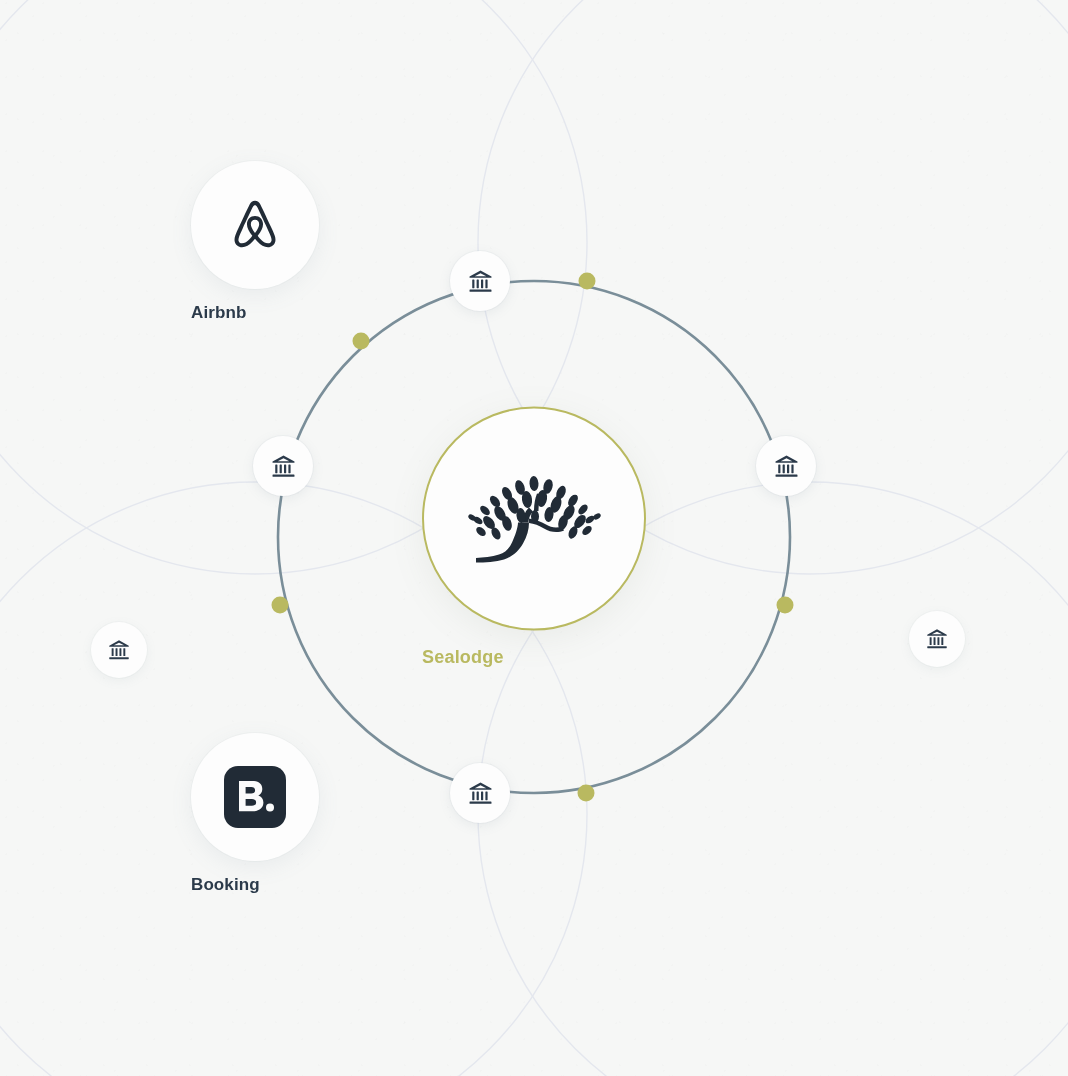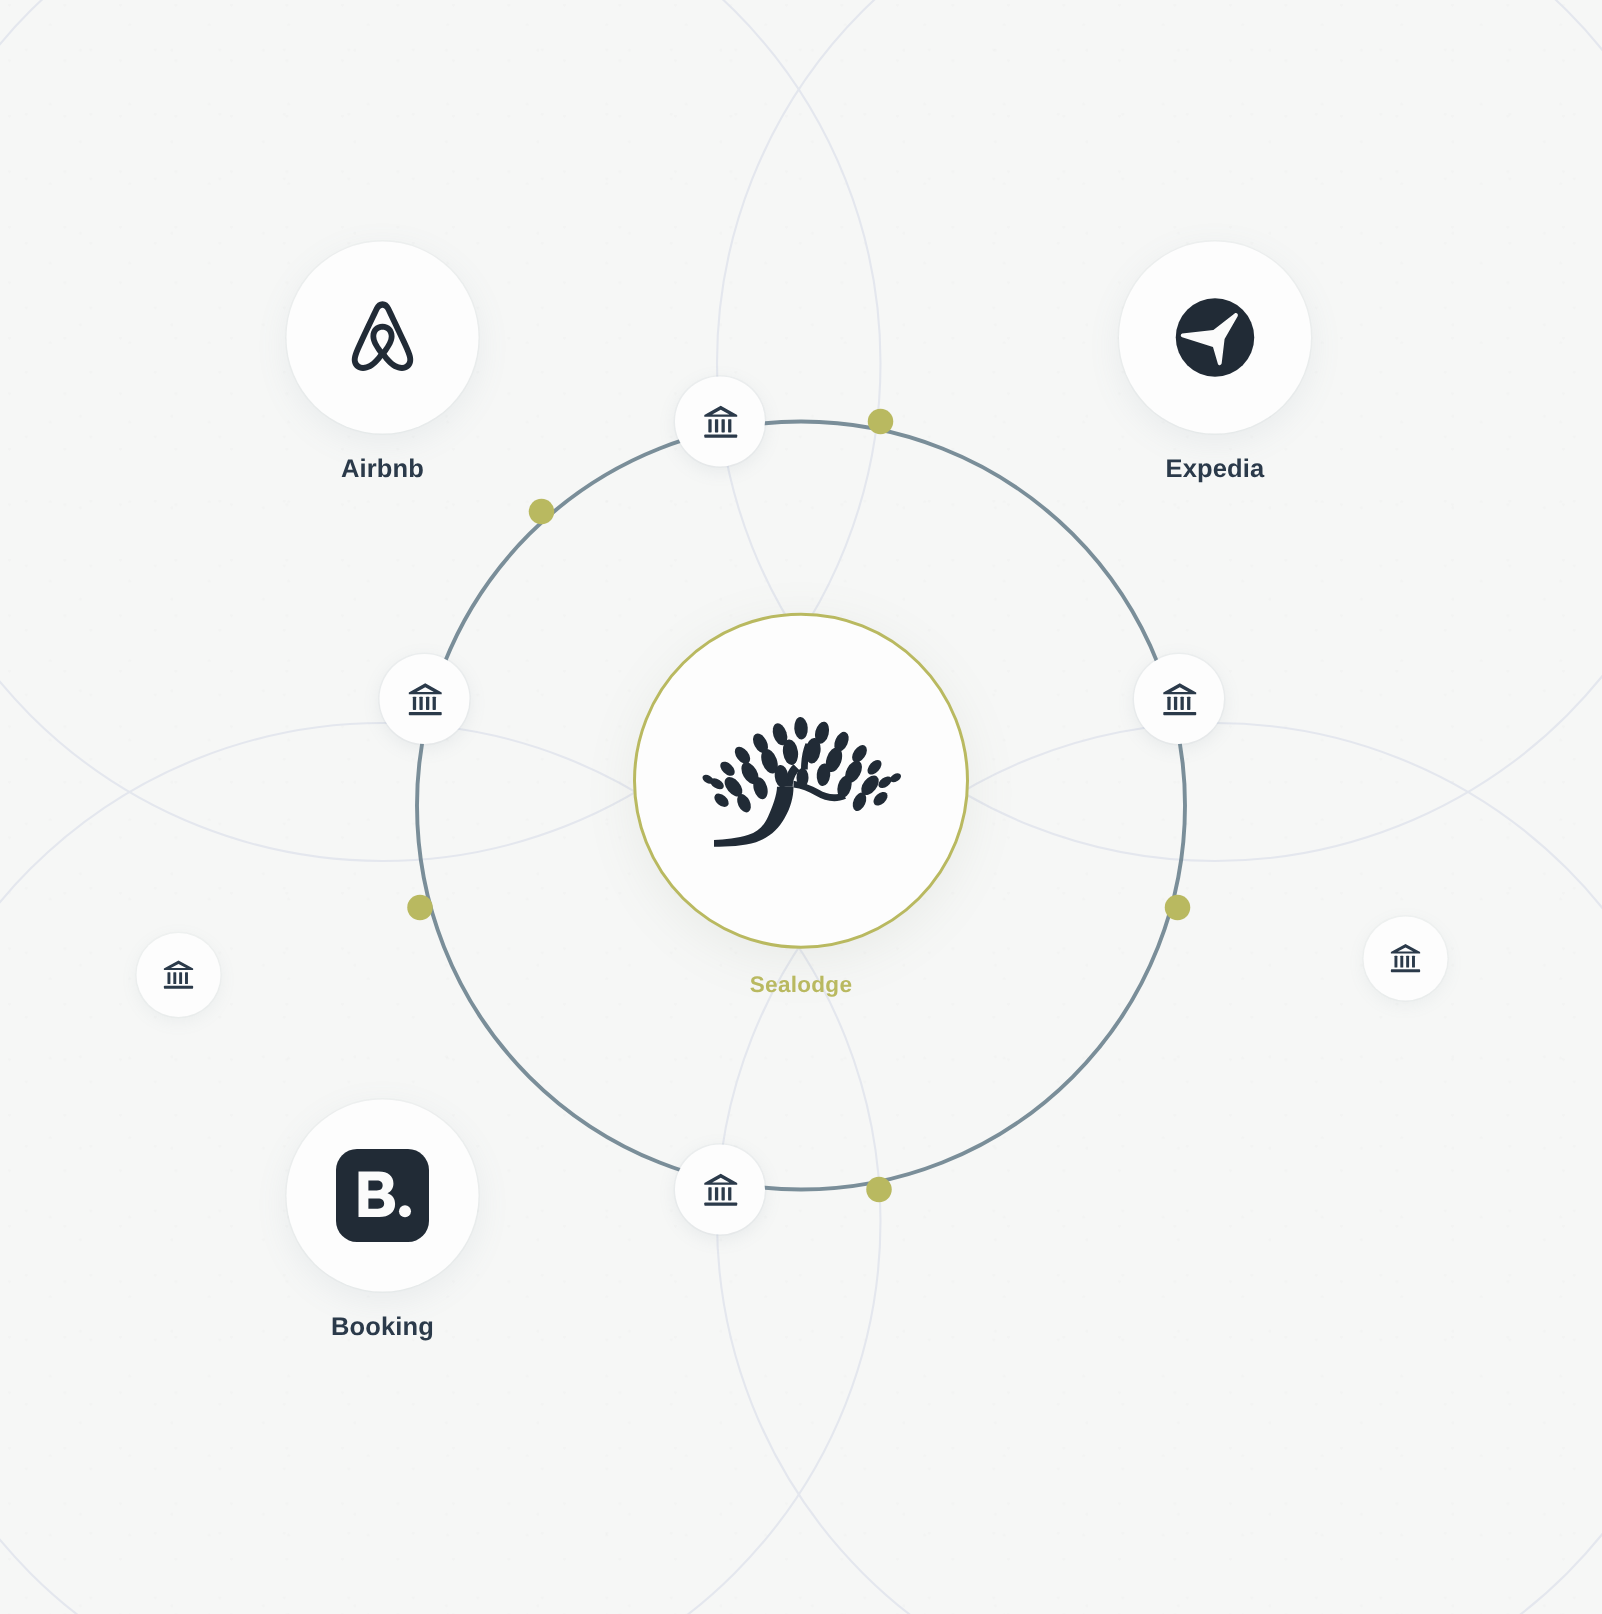--- a/index.html
+++ b/index.html
@@ -17,21 +17,21 @@
       radial-gradient(circle at 17% 9%, rgba(0,0,0,0.012) 0 1px, transparent 1px),
       radial-gradient(circle at 63% 31%, rgba(0,0,0,0.012) 0 1px, transparent 1px),
       radial-gradient(circle at 41% 77%, rgba(0,0,0,0.010) 0 1px, transparent 1px),
       radial-gradient(circle at 88% 55%, rgba(0,0,0,0.012) 0 1px, transparent 1px),
       #f6f7f6;
     background-size: 37px 37px, 53px 53px, 43px 43px, 61px 61px, 100% 100%;
   }
   svg.layer{position:absolute;left:0;top:0;width:1068px;height:1076px;}
 
   
-  .node{position:absolute;transform:translate(-50%,-50%);text-align:center;}
+  .node{position:absolute;transform:translate(-50%,-50%);}
   .disc{
     border-radius:50%;
     background:#fdfdfd;
     display:flex;align-items:center;justify-content:center;
     margin:0 auto;
   }
   .brand .disc{
     width:128px;height:128px;
     box-shadow:0 0 0 1px rgba(120,135,150,0.045), 0 6px 22px rgba(120,140,160,0.10);
   }
@@ -49,21 +49,21 @@
     box-shadow:0 0 0 1px rgba(120,135,150,0.035), 0 3px 11px rgba(120,140,160,0.09);
   }
   .center .disc{
     width:220px;height:220px;
     background:#fdfdfd;
     border:2px solid #b9b960;
     box-shadow:0 8px 34px rgba(130,140,120,0.10);
   }
   .center .label{
     margin-top:16px;
-    font-size:15px;font-weight:bold;color:#b9b960;
+    font-size:18px;font-weight:bold;color:#b9b960;
     letter-spacing:.2px;white-space:nowrap;
   }
   .sq{border-radius:14px;background:#212b36;display:flex;align-items:center;justify-content:center;}
 </style>
 </head>
 <body>
 
 <div id="stage">
 
   <svg class="layer" viewBox="0 0 1068 1076">
@@ -132,29 +132,20 @@
 
   <div class="node brand" style="left:255px;top:242px;">
     <div class="disc">
       <svg width="62" height="62" viewBox="0 0 64 64">
         <path d="M32 7 C29.5 7 27.6 8.5 26.3 11.2 C23.6 16.8 19.6 25.2 15.7 33.6 C13.8 37.7 12.3 41 11.6 43.2 C10.9 45.4 10.7 47.2 11 48.8 C11.7 52.5 14.8 55 18.6 55 C22.5 55 26.3 52.8 29.3 49.4 C30.3 48.3 31.2 47.2 32 46.1 C32.8 47.2 33.7 48.3 34.7 49.4 C37.7 52.8 41.5 55 45.4 55 C49.2 55 52.3 52.5 53 48.8 C53.3 47.2 53.1 45.4 52.4 43.2 C51.7 41 50.2 37.7 48.3 33.6 C44.4 25.2 40.4 16.8 37.7 11.2 C36.4 8.5 34.5 7 32 7 Z M32 11.5 C32.9 11.5 33.6 12.1 34.3 13.5 C36.9 19 40.9 27.3 44.7 35.5 C46.5 39.4 47.9 42.6 48.5 44.4 C49.1 46.3 49.2 47.4 49 48.2 C48.7 49.8 47.3 50.9 45.4 50.9 C42.8 50.9 39.9 49.3 37.5 46.5 C36.5 45.4 35.6 44.2 34.8 43.1 C38.2 38.6 40.3 34.8 40.3 31.2 C40.3 26.2 36.8 22.6 32 22.6 C27.2 22.6 23.7 26.2 23.7 31.2 C23.7 34.8 25.8 38.6 29.2 43.1 C28.4 44.2 27.5 45.4 26.5 46.5 C24.1 49.3 21.2 50.9 18.6 50.9 C16.7 50.9 15.3 49.8 15 48.2 C14.8 47.4 14.9 46.3 15.5 44.4 C16.1 42.6 17.5 39.4 19.3 35.5 C23.1 27.3 27.1 19 29.7 13.5 C30.4 12.1 31.1 11.5 32 11.5 Z M32 26.7 C34.6 26.7 36.3 28.5 36.3 31.3 C36.3 33.7 34.8 36.6 32 40.2 C29.2 36.6 27.7 33.7 27.7 31.3 C27.7 28.5 29.4 26.7 32 26.7 Z" fill="#212b36"></path>
       </svg>
     </div>
     <div class="label">Airbnb</div>
   </div>
 
-  <div class="node brand" style="left:810px;top:242px;">
-    <div class="disc">
-      <svg width="62" height="62" viewBox="0 0 64 64">
-        <circle cx="32" cy="32" r="27" fill="#212b36"></circle>
-        <path d="M45.5 15.5 C46.8 14.6 48.3 16.0 47.6 17.4 L38.6 33.0 L36.6 49.8 C36.4 51.2 34.6 51.5 34.0 50.2 L30.6 38.6 L9.4 31.8 C8.1 31.4 8.1 29.6 9.4 29.2 L30.9 26.8 Z" fill="#fbfbfb"></path>
-      </svg>
-    </div>
-    <div class="label">Expedia</div>
-  </div>
 
   <div class="node brand" style="left:255px;top:814px;">
     <div class="disc">
       <div class="sq" style="width:62px;height:62px;">
         <svg width="44" height="36" viewBox="0 0 44 36">
           <path d="M6 2 h13.5 c6.2 0 9.8 3.1 9.8 8 0 3.2 -1.6 5.4 -4.0 6.5 c3.1 1.0 5.1 3.4 5.1 7.1 c0 5.4 -4.0 8.7 -10.6 8.7 H6 Z M12.6 8.0 v6.6 h5.6 c2.5 0 3.9 -1.2 3.9 -3.3 c0 -2.1 -1.4 -3.3 -3.9 -3.3 Z M12.6 20.0 v6.8 h6.3 c2.7 0 4.2 -1.3 4.2 -3.4 c0 -2.1 -1.5 -3.4 -4.2 -3.4 Z" fill="#fbfbfb"></path>
           <circle cx="37" cy="28.5" r="4.0" fill="#fbfbfb"></circle>
         </svg>
       </div>
     </div>

